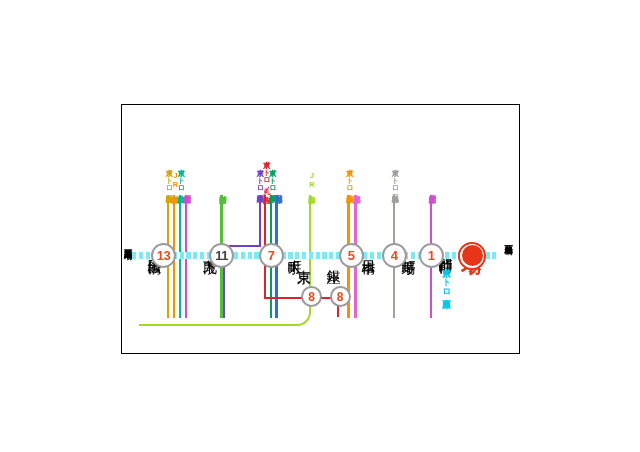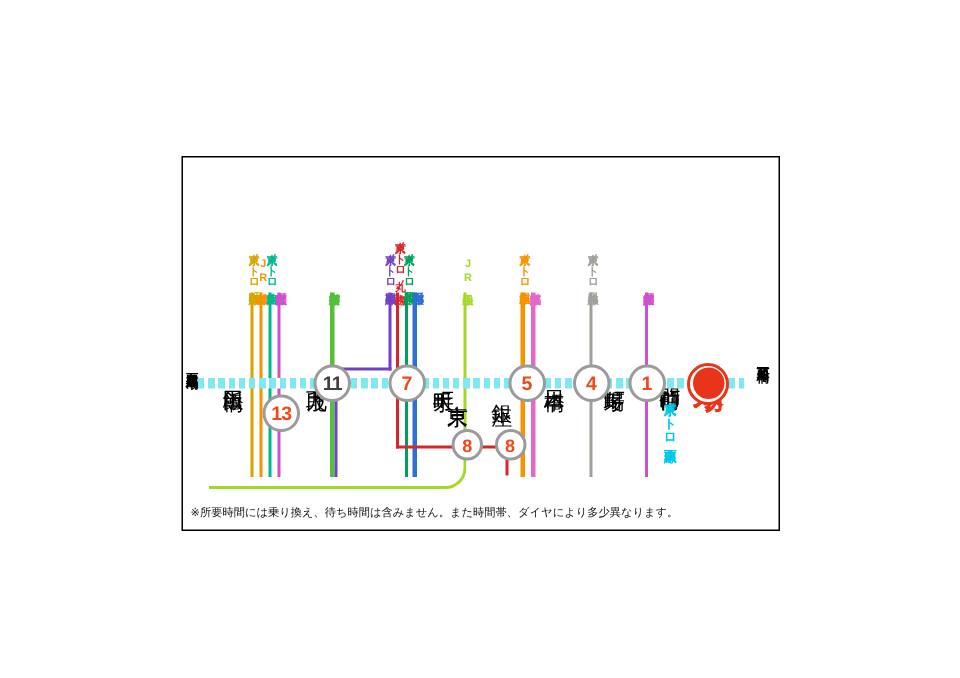--- a/index.html
+++ b/index.html
@@ -88,21 +88,21 @@
   <div class="sname v" style="left:145px;">飯田橋</div>
   <div class="sname v" style="left:200.5px;">九段下</div>
   <div class="sname v" style="left:285px;">大手町</div>
   <div class="sname v" style="left:359px;">日本橋</div>
   <div class="sname v" style="left:399px;">茅場町</div>
   <div class="sname v" style="left:436px;">門前仲町</div>
   <div class="sname-below v" style="left:295.5px;">東京</div>
   <div class="sname-below v" style="left:325px;">銀座</div>
   <div class="kiba-name v" style="color: rgb(232, 52, 24);">木場</div>
 
-  <div class="stc" style="left:175px;margin-top:20px;">
+  <div class="stc" style="left:151px;">
     <span style="color: rgb(239, 74, 28);">13</span>
   </div>
   <div class="stc" style="left:209px;">
     <span style="color: #404040;">11</span>
   </div>
   <div class="stc" style="left:258.5px;">
     <span style="color: rgb(239, 74, 28);">7</span>
   </div>
   <div class="stc" style="left:338.5px;">
     <span style="color: rgb(239, 74, 28);">5</span>
@@ -119,14 +119,13 @@
   </div>
   <div class="stc-sub" style="left:329.5px;">
     <span style="color: rgb(239, 74, 28);">8</span>
   </div>
 
   <div class="kiba-ring" style="border-color: rgb(232, 52, 24);"></div>
   <div class="kiba-disc" style="background-color: rgb(232, 52, 24);"></div>
 
   <div class="tozai-label v" style="color: rgb(0, 200, 232);">東京メトロ東西線</div>
 
-  <div class="note">※所要時間には乗り換え、待ち時間は含みません。また時間帯、ダイヤにより多少異なります。</div>
 </div>
 
 </body></html>

